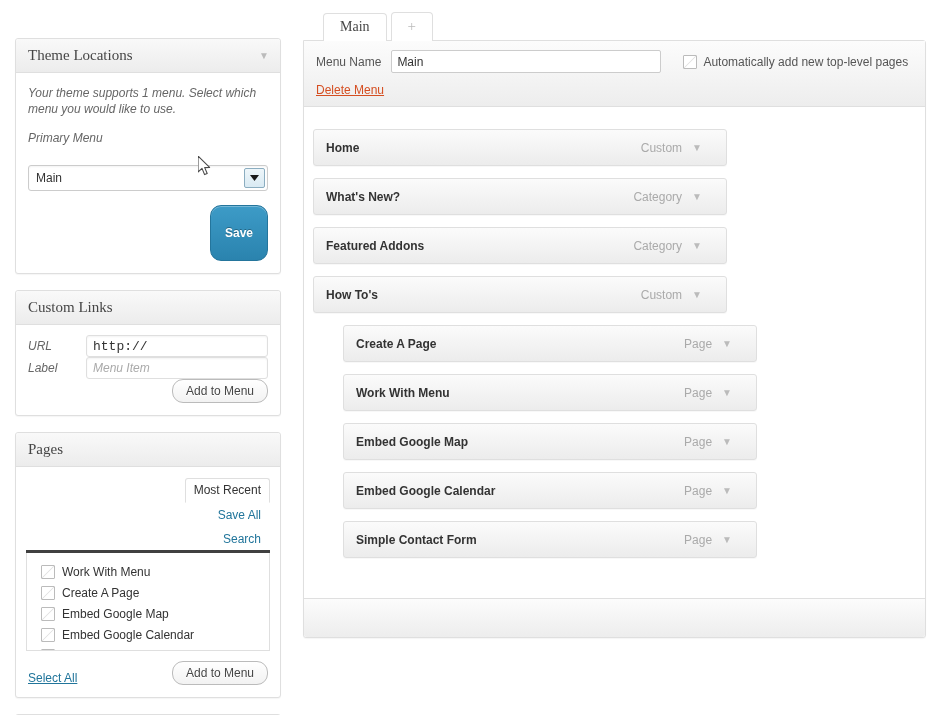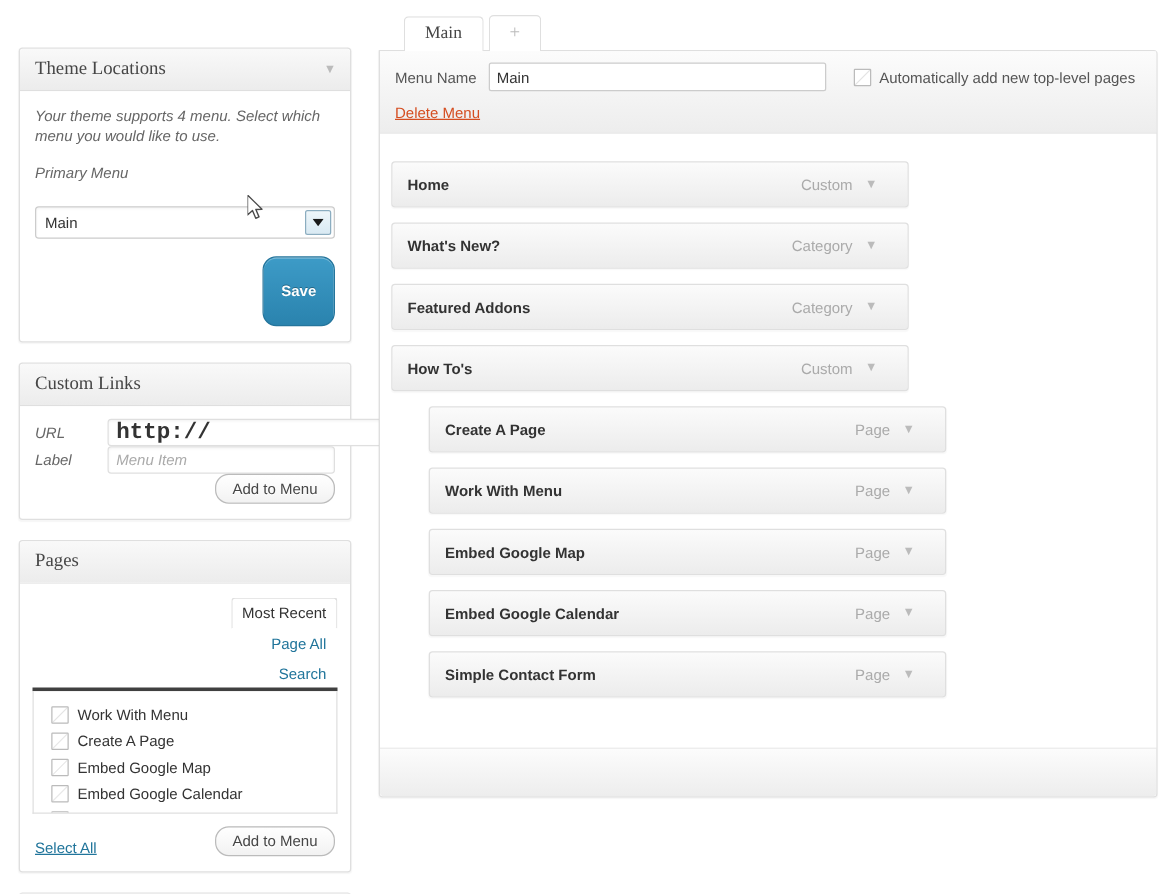--- a/index.html
+++ b/index.html
@@ -133,22 +133,21 @@
     background: #ffffff;
     box-shadow: inset 0 1px 2px rgba(0,0,0,0.05);
     padding: 0 6px;
     font-family: "Liberation Sans", sans-serif;
     font-size: 12px;
     color: #333333;
     box-sizing: border-box;
   }
   .text-input.mono {
     font-family: "Liberation Mono", monospace;
-    font-size: 18px;
-    font-weight: bold;
+    font-size: 13px;
   }
   .text-input::placeholder {
     color: #aaaaaa;
     font-style: italic;
   }
   .btn-secondary {
     background: linear-gradient(to bottom, #ffffff 0%, #f2f2f2 100%);
     border: 1px solid #bbbbbb;
     border-radius: 11px;
     color: #464646;
@@ -366,21 +365,21 @@
 <body>
 
 <div id="left-column">
 
   <div class="panel">
     <div class="panel-header">
       <span>Theme Locations</span>
       <span class="toggle-arrow">▼</span>
     </div>
     <div class="panel-body">
-      <div class="theme-desc">Your theme supports 4 menu. Select which menu you would like to use.</div>
+      <div class="theme-desc">Your theme supports 1 menu. Select which menu you would like to use.</div>
       <div class="field-label-italic">Primary Menu</div>
       <div class="select-wrap">
         <div class="select-value">Main</div>
         <div class="select-button">
           <svg width="9" height="6" viewBox="0 0 9 6">
               <polygon points="0,0 9,0 4.5,6" fill="#1a1a1a"></polygon>
             </svg>
         </div>
       </div>
       <div class="clearfix">
@@ -408,21 +407,21 @@
     </div>
   </div>
 
   <div class="panel">
     <div class="panel-header">
       <span>Pages</span>
     </div>
     <div class="pages-body">
       <div class="tabs-row">
         <div class="tab-item active">Most Recent</div>
-        <div class="tab-item">Page All</div>
+        <div class="tab-item">Save All</div>
         <div class="tab-item">Search</div>
       </div>
       <div class="checkbox-list">
         <div class="check-row">
           <span class="cbox"></span>
           <span>Work With Menu</span>
         </div>
         <div class="check-row">
           <span class="cbox"></span>
           <span>Create A Page</span>

